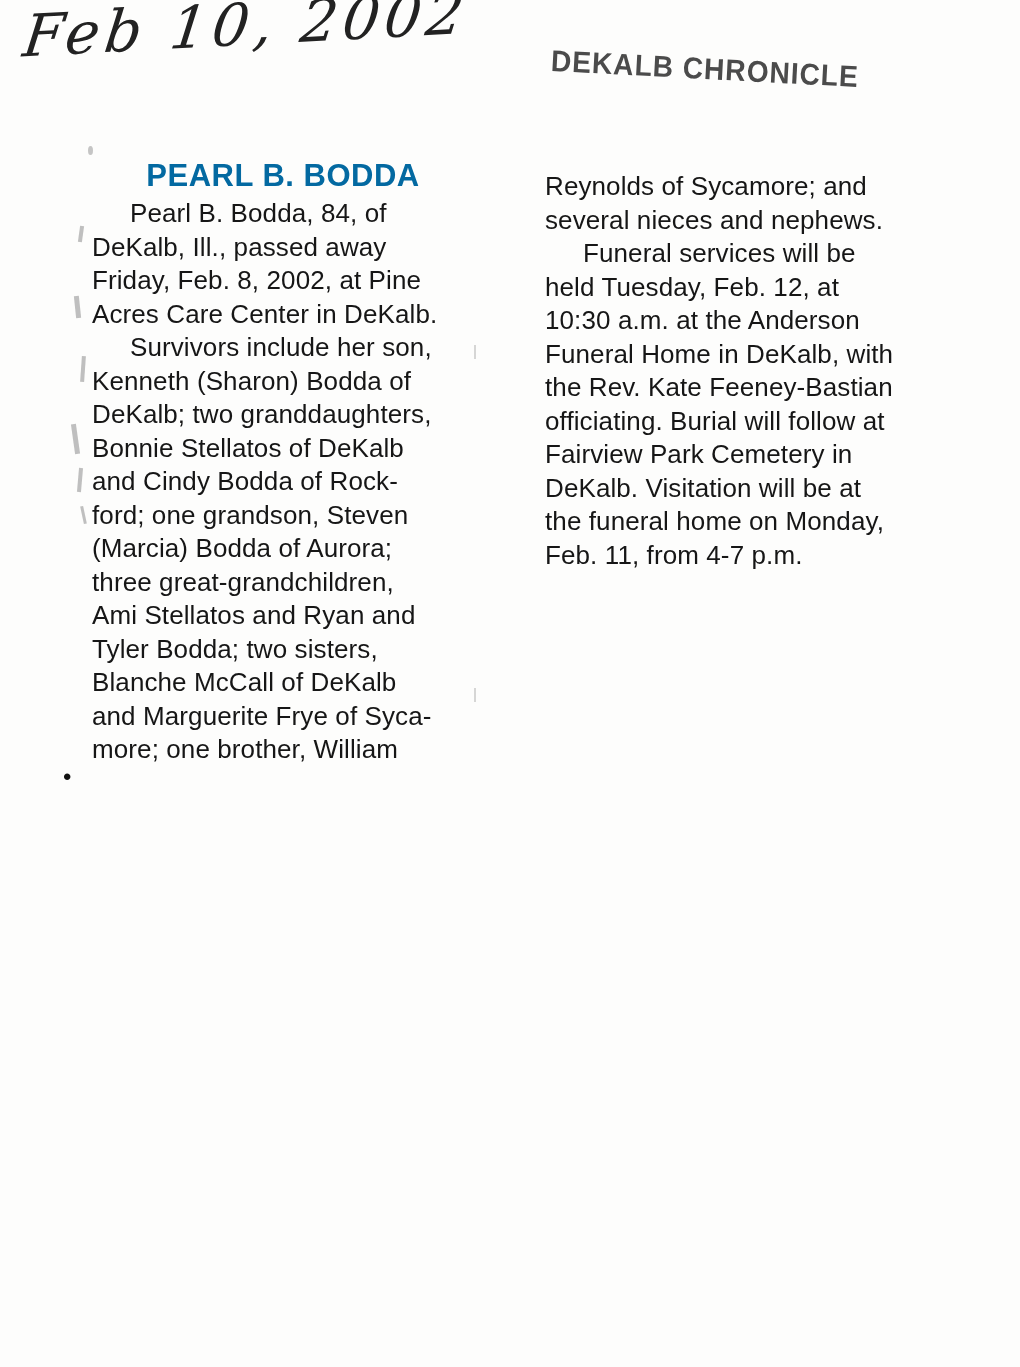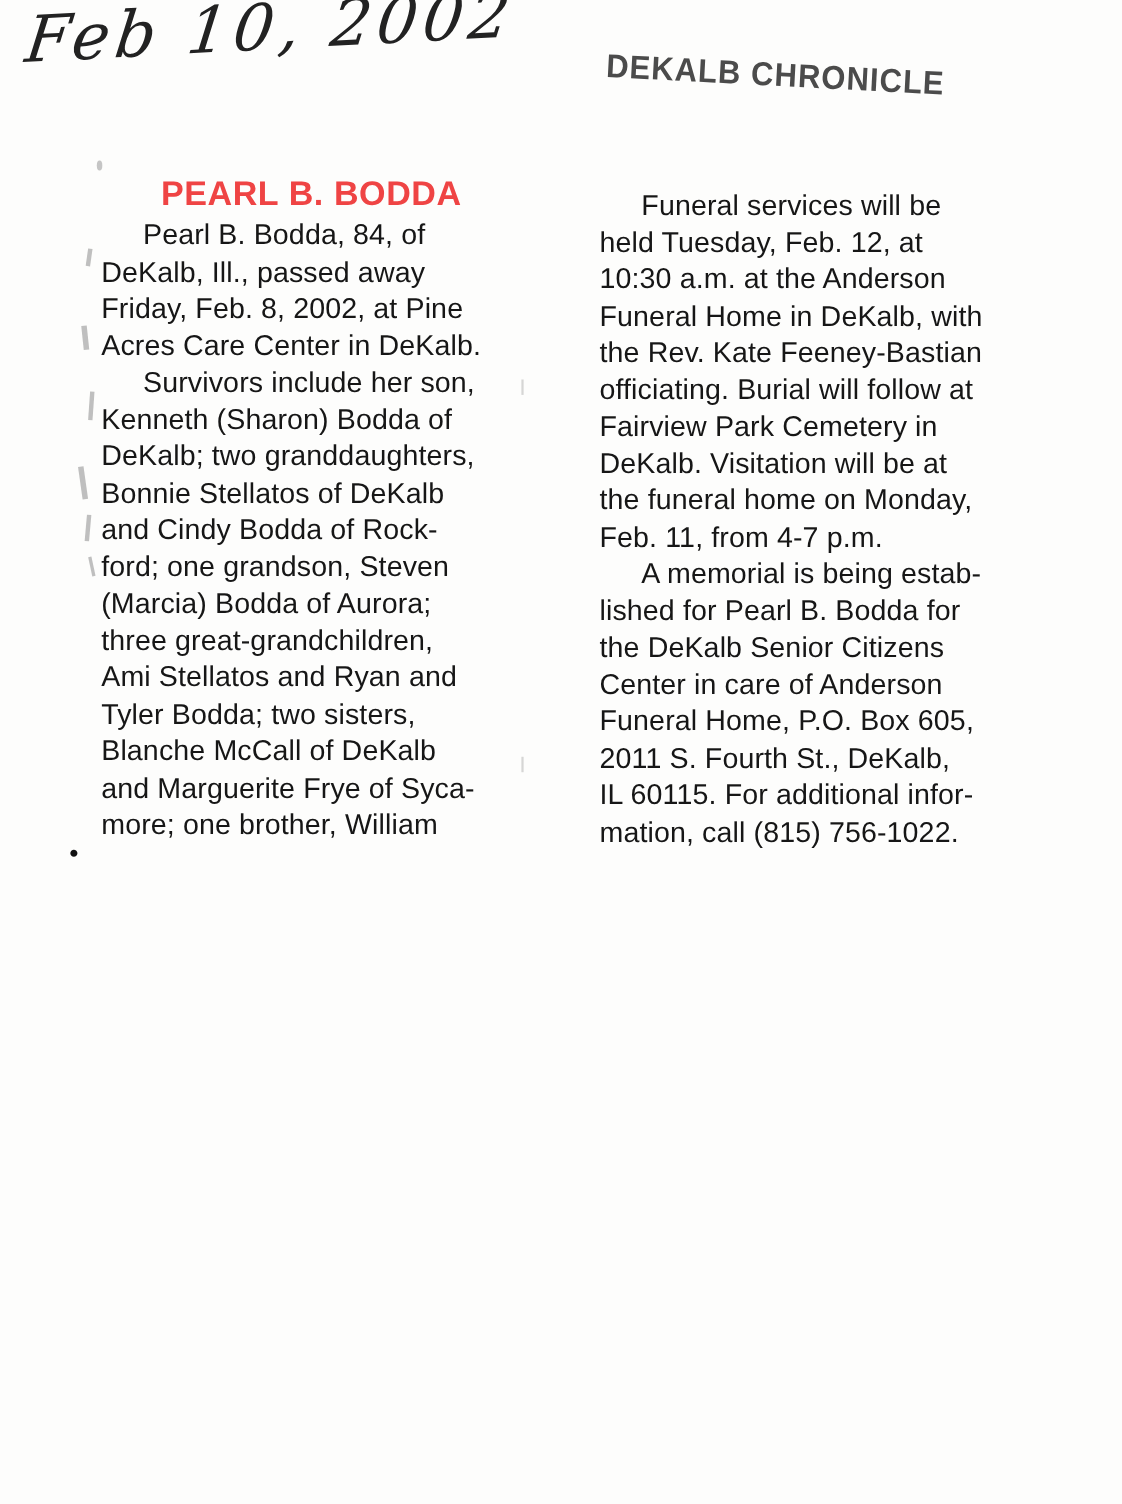--- a/index.html
+++ b/index.html
@@ -52,21 +52,21 @@
   .col-left  { left: 92px;  top: 155px; width: 382px; }
   .col-right { left: 545px; top: 170px; width: 392px; }
 
   h1.obit-title {
     margin: 0;
     font-size: 31px;
     line-height: 42px;
     font-weight: bold;
     letter-spacing: 0.5px;
     text-align: center;
-    color: #ef4444;
+    color: #0369a1;
     white-space: nowrap;
   }
 
   .para {
     margin: 0;
     font-size: 26px;
     line-height: 33.5px;
     letter-spacing: 0.1px;
     white-space: pre;
     color: #161616;
@@ -118,38 +118,32 @@
 (Marcia) Bodda of Aurora;
 three great-grandchildren,
 Ami Stellatos and Ryan and
 Tyler Bodda; two sisters,
 Blanche McCall of DeKalb
 and Marguerite Frye of Syca-
 more; one brother, William</p>
   </div>
 
   <div class="column col-right">
+    <p class="para">Reynolds of Sycamore; and
+several nieces and nephews.</p>
     <p class="para indent">Funeral services will be
 held Tuesday, Feb. 12, at
 10:30 a.m. at the Anderson
 Funeral Home in DeKalb, with
 the Rev. Kate Feeney-Bastian
 officiating. Burial will follow at
 Fairview Park Cemetery in
 DeKalb. Visitation will be at
 the funeral home on Monday,
 Feb. 11, from 4-7 p.m.</p>
-    <p class="para indent">A memorial is being estab-
-lished for Pearl B. Bodda for
-the DeKalb Senior Citizens
-Center in care of Anderson
-Funeral Home, P.O. Box 605,
-2011 S. Fourth St., DeKalb,
-IL 60115. For additional infor-
-mation, call (815) 756-1022.</p>
   </div>
 
   <span class="margin-bullet">•</span>
 
   <div class="mark m1"></div>
   <div class="mark m2"></div>
   <div class="mark m3"></div>
   <div class="mark m4"></div>
   <div class="mark m5"></div>
   <div class="mark m6"></div>

